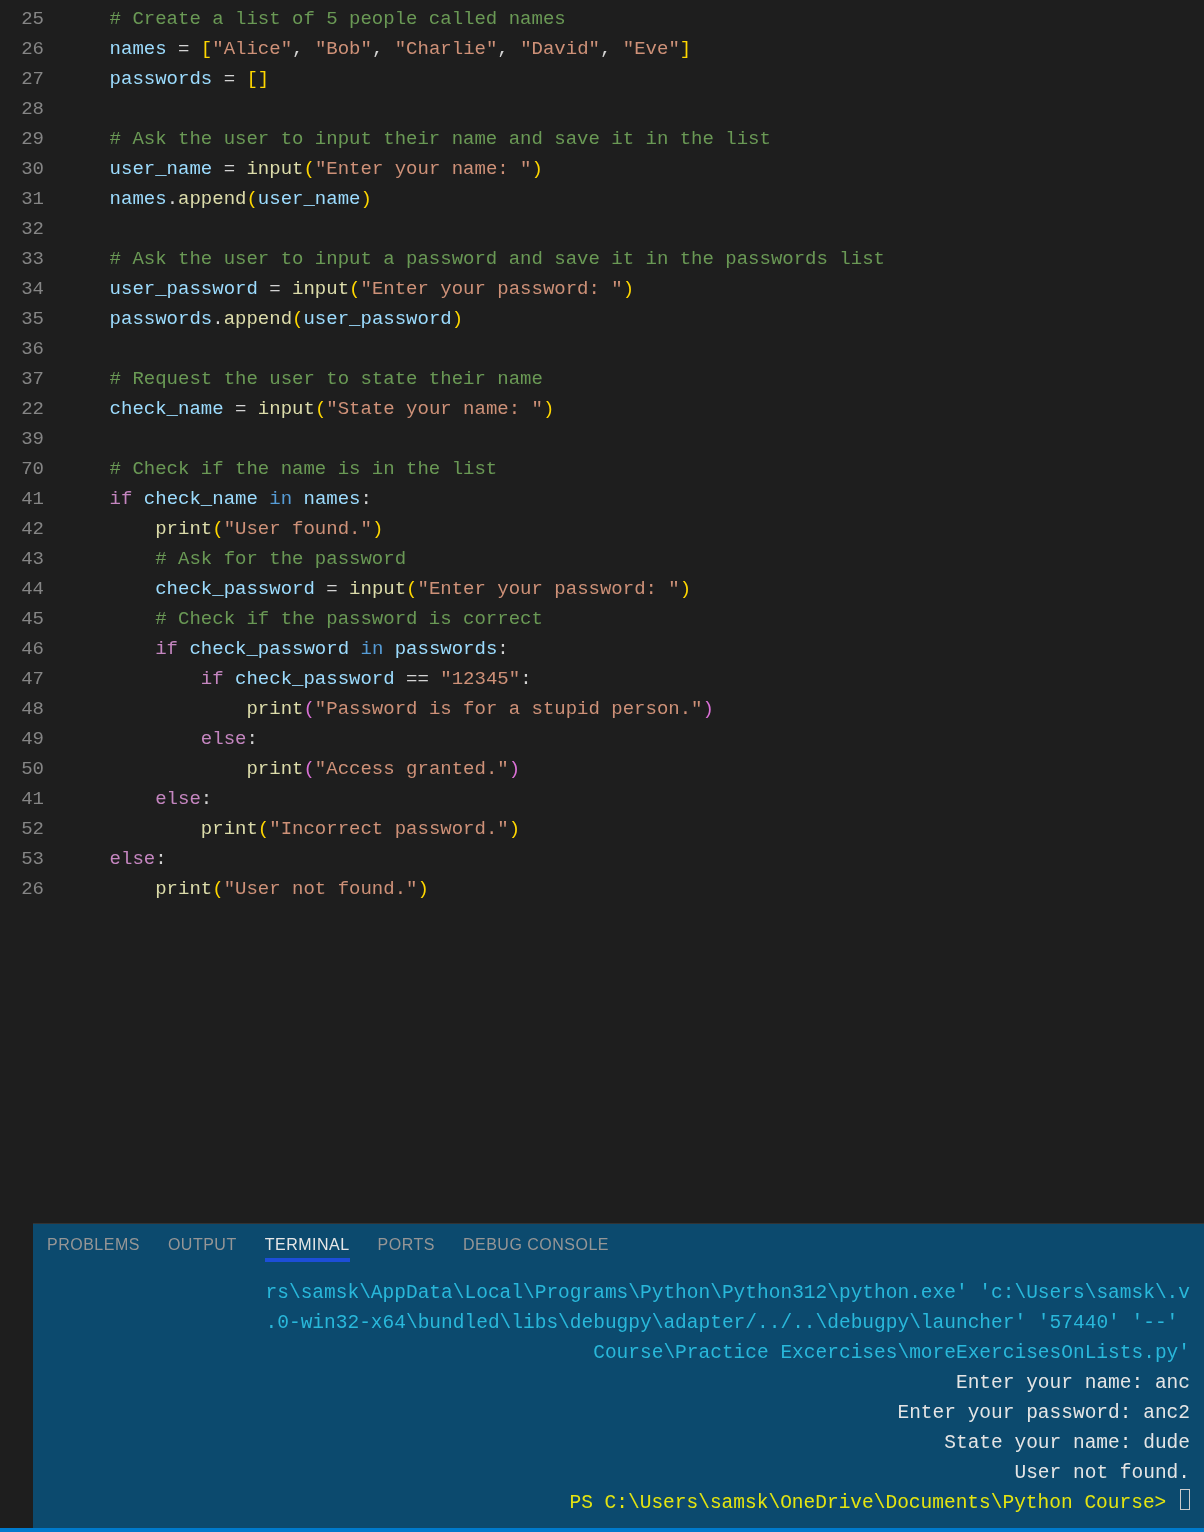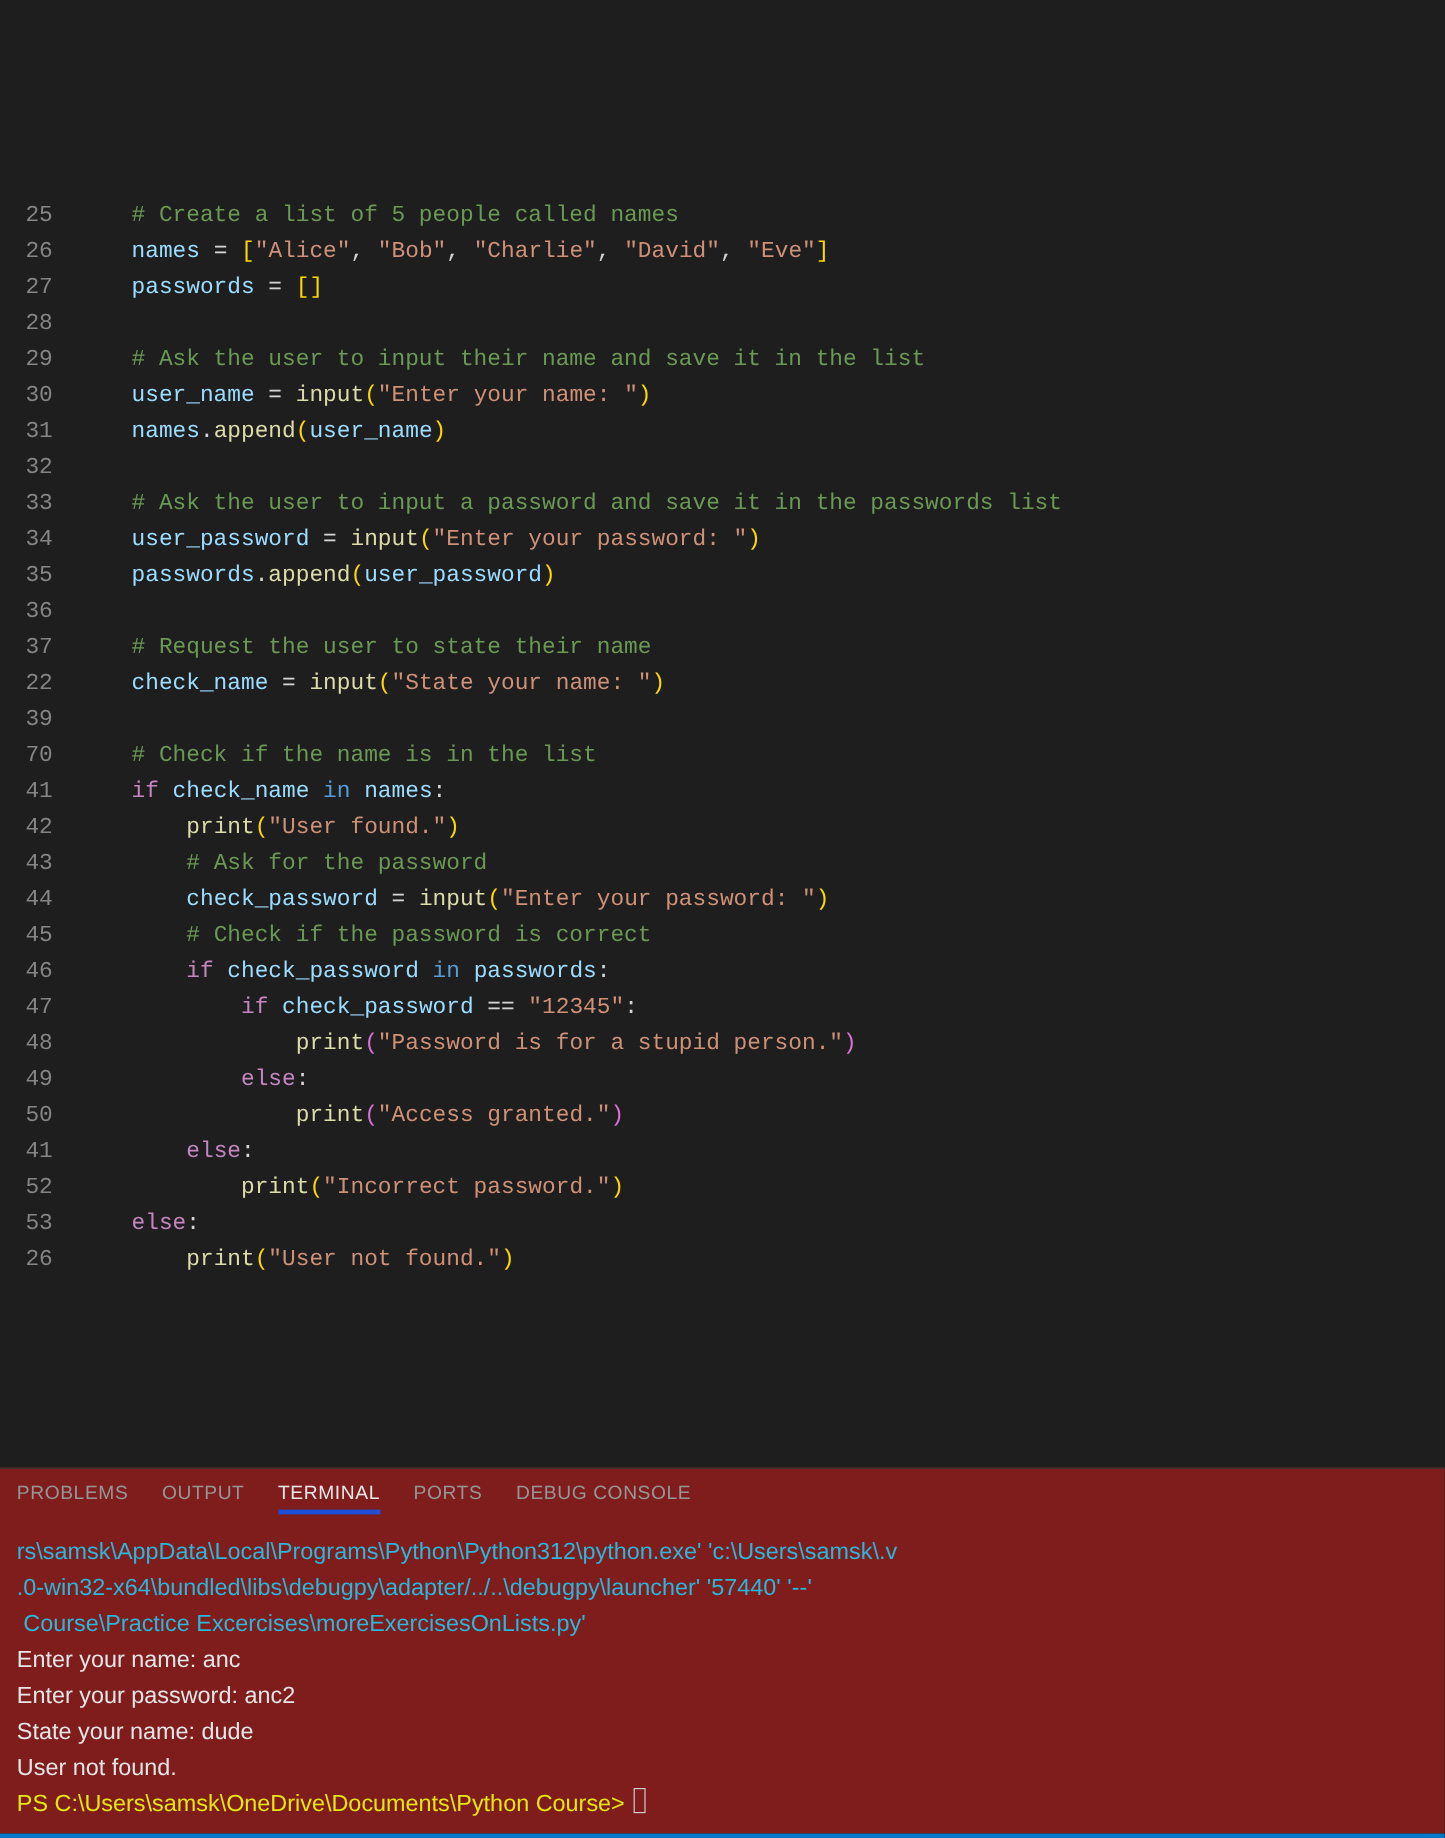--- a/index.html
+++ b/index.html
@@ -12,21 +12,20 @@
     height: 1532px;
     overflow: hidden;
     display: flex;
     flex-direction: column;
   }
   .editor {
     flex: 1;
     display: flex;
     overflow: hidden;
     background: #1e1e1e;
-    align-items: center;
   }
   .gutter {
     width: 64px;
     text-align: right;
     padding-right: 20px;
     color: #858585;
     user-select: none;
     line-height: 30px;
     padding-top: 4px;
   }
@@ -42,44 +41,46 @@
   .keyword-c { color: #c586c0; }
   .string { color: #ce9178; }
   .func { color: #dcdcaa; }
   .var { color: #9cdcfe; }
   .punct { color: #d4d4d4; }
   .brack-y { color: #ffd700; }
   .brack-p { color: #da70d6; }
   .op { color: #d4d4d4; }
   .panel {
     border-top: 1px solid #333;
-    background: #7f1d1d;
+    background: #0c4a6e;
     flex-shrink: 0;
+    margin-left: 33px;
   }
   .tabs {
     display: flex;
     gap: 28px;
     padding: 12px 14px 10px 14px;
     font-family: -apple-system, 'Segoe UI', sans-serif;
     font-size: 16px;
     color: #969696;
   }
   .tab { cursor: pointer; letter-spacing: 0.5px; }
   .tab.active {
     color: #e7e7e7;
     border-bottom: 4px solid #1d4ed8;
     padding-bottom: 4px;
   }
   .terminal {
-    padding: 6px 14px 10px 14px;
-    font-family: Liberation Sans, sans-serif;
+    padding: 6px 14px 10px 25px;
+    font-family: Liberation Mono, monospace;
     font-size: 19.5px;
     line-height: 30px;
     white-space: pre-wrap;
     word-break: break-all;
+    text-align: right;
   }
   .term-cyan { color: #29b8db; }
   .term-white { color: #e5e5e5; }
   .term-yellow { color: #e5e510; }
   .cursor {
     display: inline-block;
     width: 10px;
     height: 21px;
     border: 1px solid #cccccc;
     vertical-align: -2px;

